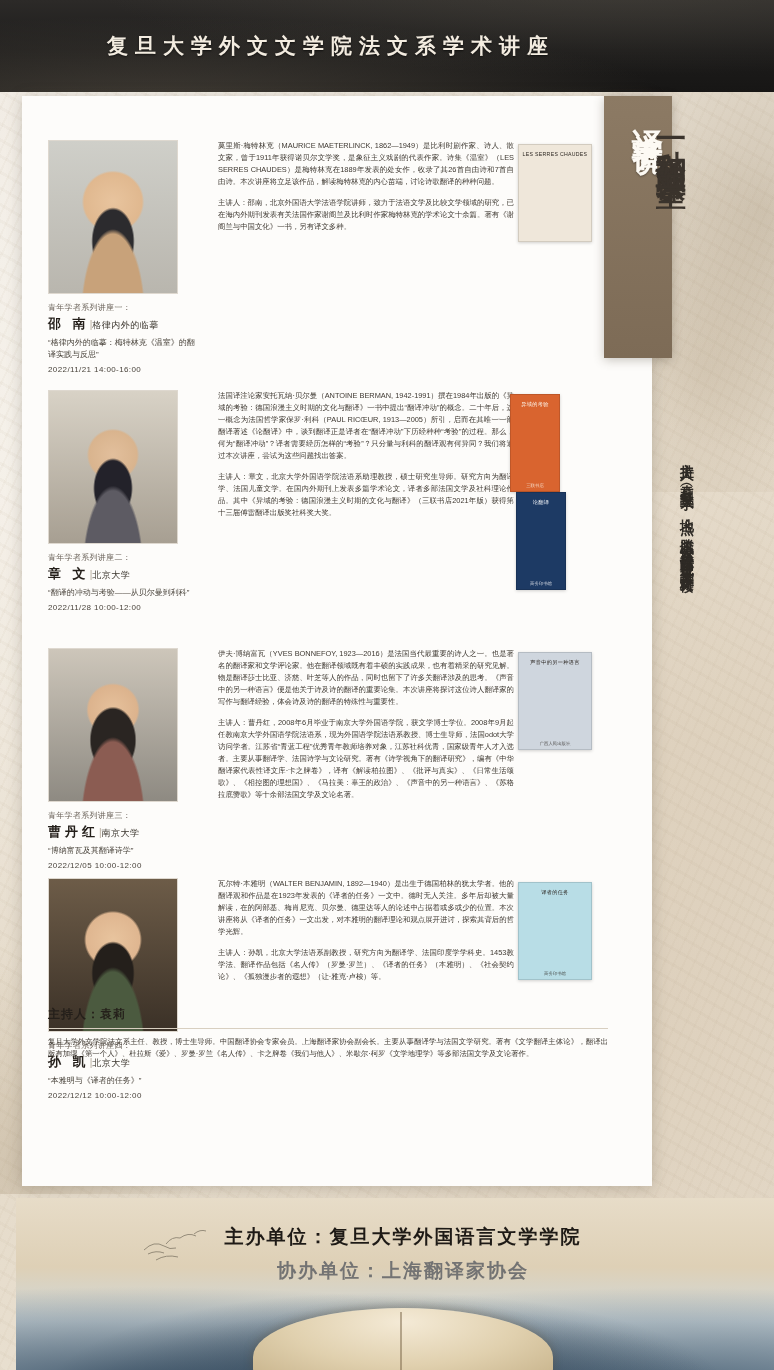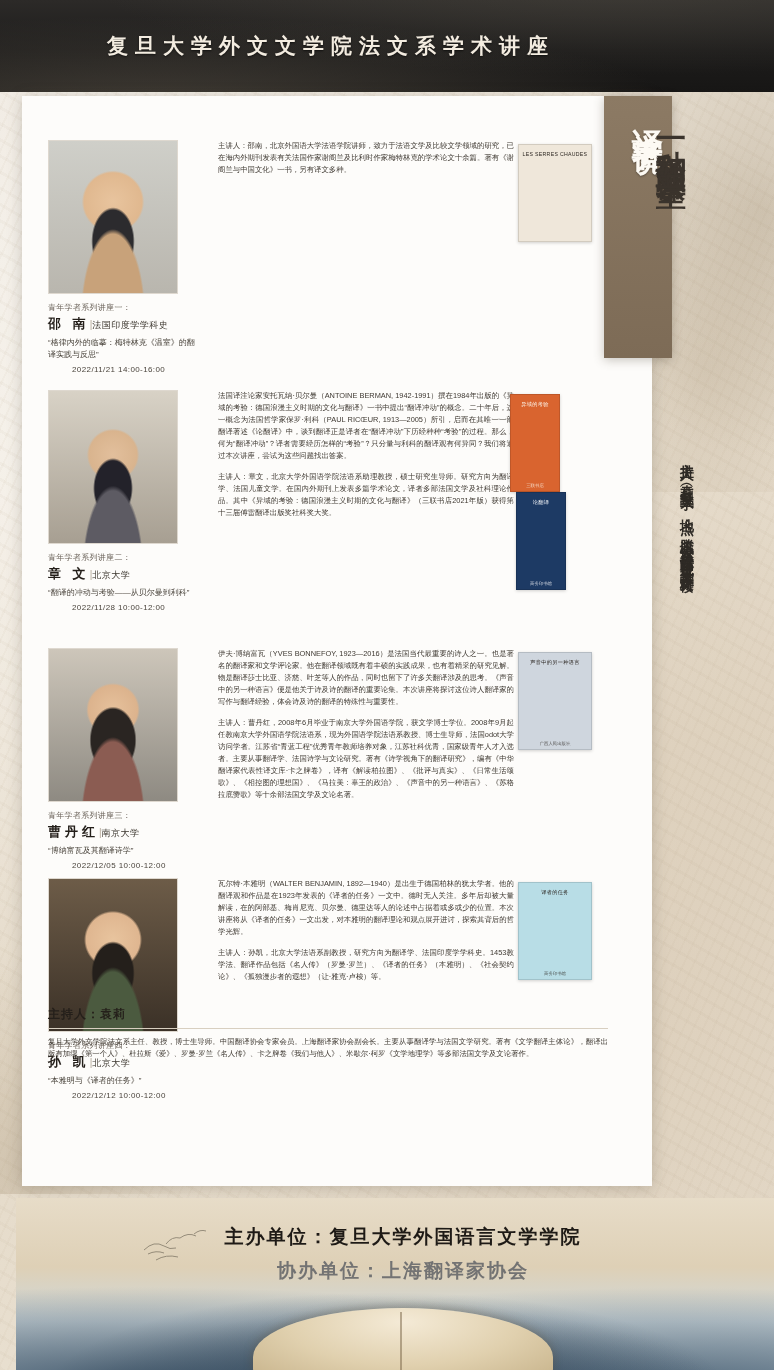--- a/index.html
+++ b/index.html
@@ -82,21 +82,21 @@
     background:#ccc6bc;overflow:hidden;border:1px solid #ded8cf;
   }
   .photo .ph-inner{position:absolute;inset:0;}
   .caption{position:absolute;left:0;width:150px;}
   .cap-series{font-size:8px;color:#6a6158;margin-bottom:2px;letter-spacing:.3px;}
   .cap-name{font-size:13px;font-weight:bold;color:#241f1a;display:flex;align-items:baseline;}
   .cap-name .nm{letter-spacing:4px;}
   .cap-name .sep{color:#b3a998;font-weight:normal;font-size:10px;}
   .cap-name .aff{font-size:9px;font-weight:normal;color:#3a342c;letter-spacing:.5px;}
   .cap-topic{font-size:8px;color:#4a443c;margin-top:4px;line-height:1.5;}
-  .cap-time{font-size:8px;color:#4a443c;margin-top:4px;letter-spacing:.4px;margin-left:24px;}
+  .cap-time{font-size:8px;color:#4a443c;margin-top:4px;letter-spacing:.4px;}
   .body-col{position:absolute;left:170px;top:0;width:296px;}
   .para{font-size:7.4px;line-height:1.62;color:#3e3831;text-align:justify;margin-bottom:9px;}
   .books{position:absolute;top:0;width:90px;}
   .book{
     display:inline-block;vertical-align:top;
     border:1px solid rgba(0,0,0,.12);
     box-shadow:0 1px 3px rgba(0,0,0,.18);
     position:relative;overflow:hidden;
   }
   .book .bt{
@@ -185,26 +185,27 @@
         radial-gradient(ellipse at 50% 118%, #c8a27a 0%, #c8a27a 34%, rgba(0,0,0,0) 36%),
         radial-gradient(ellipse at 50% 66%, #2c2b2e 0%, #2c2b2e 22%, rgba(0,0,0,0) 24%),
         radial-gradient(circle at 50% 40%, #e8c49e 0%, #e0b88f 26%, rgba(0,0,0,0) 28%),
         linear-gradient(180deg,#cfcfc9 0%,#b9b6ae 100%);"></div>
   </div>
   <div class="caption" style="top:162px;">
     <div class="cap-series">青年学者系列讲座一：</div>
     <div class="cap-name">
       <span class="nm">邵 南</span>
       <span class="sep">|</span>
-      <span class="aff">法国印度学学科史</span>
+      <span class="aff">格律内外的临摹</span>
     </div>
     <div class="cap-topic">“格律内外的临摹：梅特林克《温室》的翻译实践与反思”</div>
     <div class="cap-time">2022/11/21  14:00-16:00</div>
   </div>
   <div class="body-col">
+    <div class="para">莫里斯·梅特林克（MAURICE MAETERLINCK, 1862—1949）是比利时剧作家、诗人、散文家，曾于1911年获得诺贝尔文学奖，是象征主义戏剧的代表作家。诗集《温室》（LES SERRES CHAUDES）是梅特林克在1889年发表的处女作，收录了其26首自由诗和7首自由诗。本次讲座将立足该作品，解读梅特林克的内心苗端，讨论诗歌翻译的种种问题。</div>
     <div class="para">主讲人：邵南，北京外国语大学法语学院讲师，致力于法语文学及比较文学领域的研究，已在海内外期刊发表有关法国作家谢阁兰及比利时作家梅特林克的学术论文十余篇。著有《谢阁兰与中国文化》一书，另有译文多种。</div>
   </div>
   <div class="books" style="left:470px;top:4px;">
     <div class="book" style="width:72px;height:96px;background:#efe7da;">
       <div class="bt">LES SERRES CHAUDES</div>
       <div class="bb"></div>
     </div>
   </div>
 </div>
 

